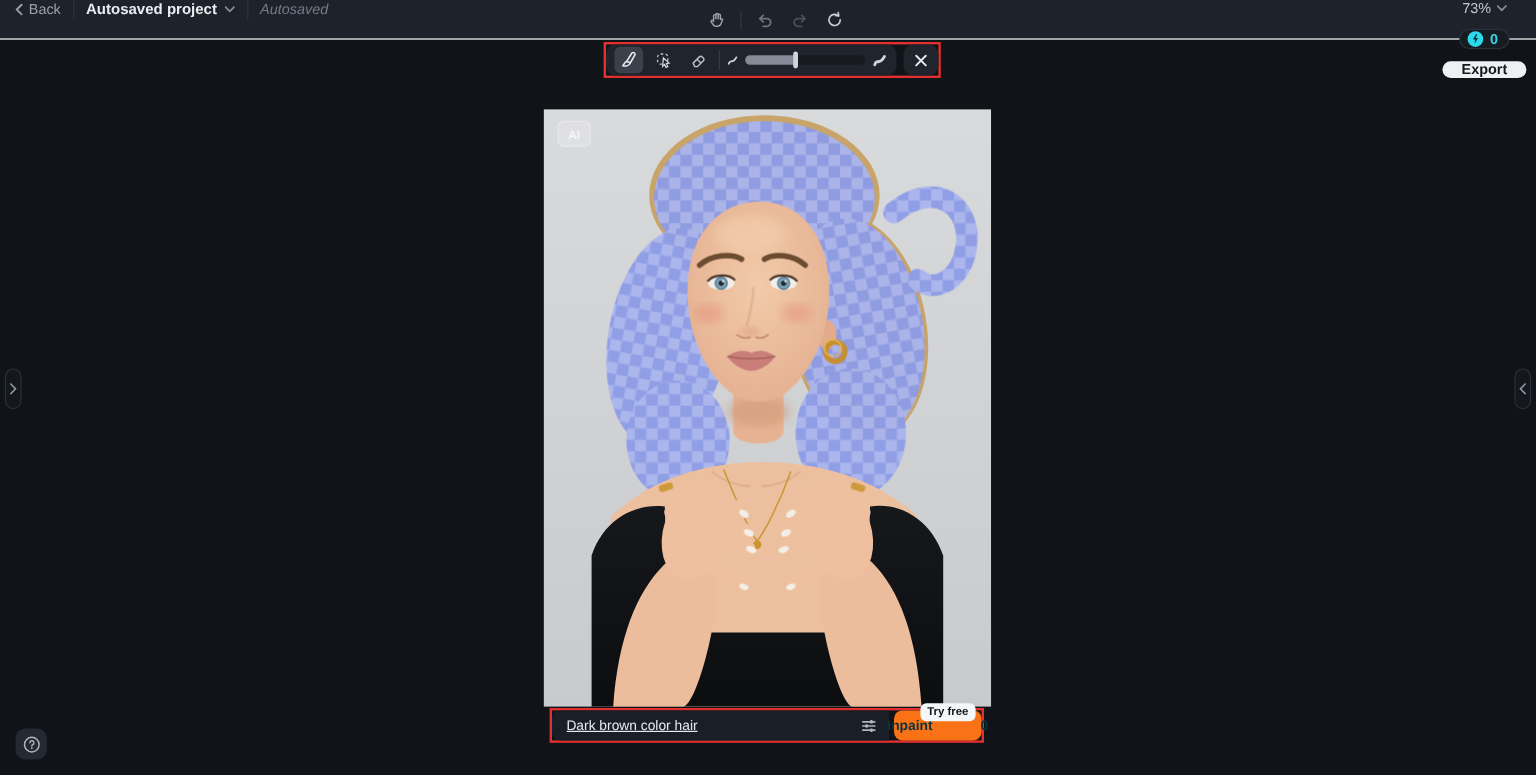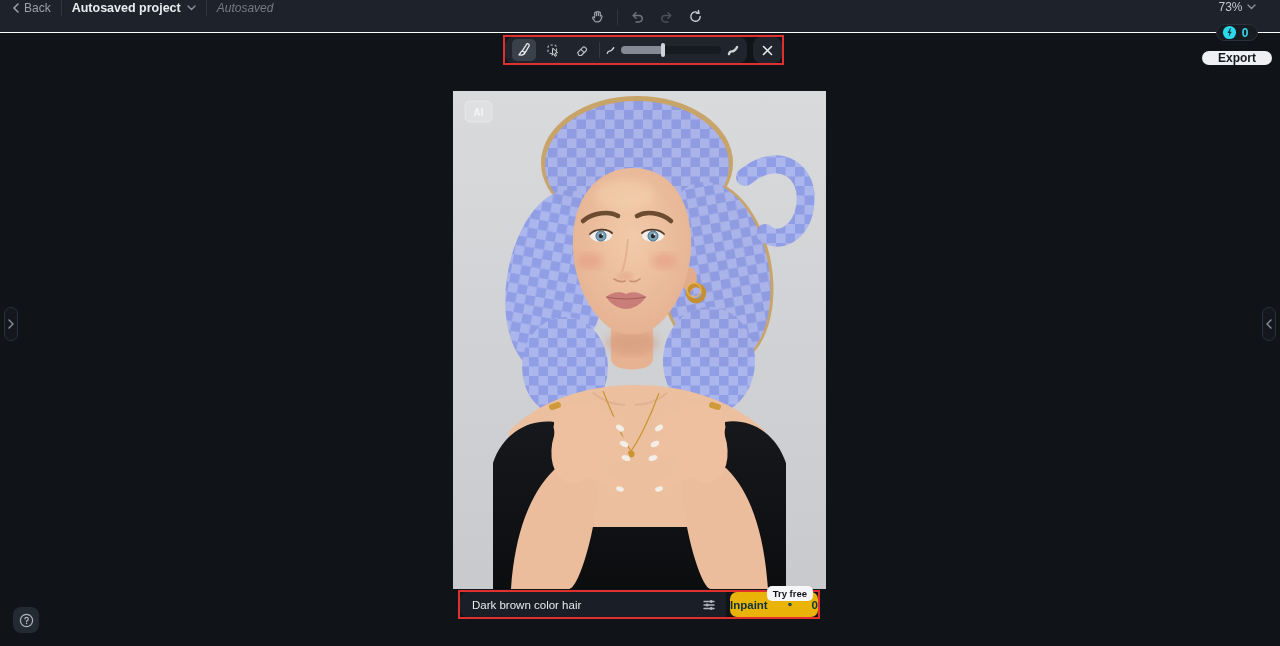--- a/index.html
+++ b/index.html
@@ -41,22 +41,22 @@
   .slider-fill { height:8px; background:#848b96; border-radius:4px 0 0 4px; }
   .slider-handle { position:absolute; top:-3px; width:4px; height:14px; background:#cfd4da; border-radius:2px; }
   .close-panel { background:#20252d; border-radius:8px; width:30px; display:flex; align-items:center; justify-content:center; border:none; cursor:pointer; }
 
   
   #canvas { left:453px; top:91px; width:373px; height:498px; cursor:crosshair; }
 
   
   #prompt-box { left:458px; top:590px; width:362px; height:29px; display:flex; align-items:stretch; background:#101318; }
   .prompt-input-wrap { flex:1; background:#1a1f27; border-radius:7px 0 0 7px; display:flex; align-items:center; padding:0 8px 0 12px; gap:6px; }
-  .prompt-input { flex:1; background:transparent; border:none; outline:none; color:#e7eaee; font-size:11.5px; font-family:inherit; }
-  .inpaint-btn { margin-left:4px; width:88px; background:#eab308; border:none; border-radius:7px;
+  .prompt-input { flex:1; background:transparent; border:none; outline:none; color:#e7eaee; font-size:11.5px; font-family:inherit;text-decoration:underline; }
+  .inpaint-btn { margin-left:4px; width:73px; background:#f97316; border:none; border-radius:7px;
                  display:flex; align-items:center; justify-content:center; gap:20px; cursor:pointer;
                  color:#0c333a; font-size:11.5px; font-weight:bold; }
   .try-free { position:absolute; right:5px; top:-6px; background:#f4f6f8; color:#111318;
               font-size:9.5px; font-weight:bold; padding:2px 6px; border-radius:5px; }
 
   
   .edge-tab { width:14px; height:34px; border:1px solid #2b313a; border-radius:7px;
               background:#14181e; display:flex; align-items:center; justify-content:center; cursor:pointer; }
   #help-btn { left:13px; top:607px; width:26px; height:26px; border:none; border-radius:8px;
               background:#242a32; display:flex; align-items:center; justify-content:center; cursor:pointer; }

